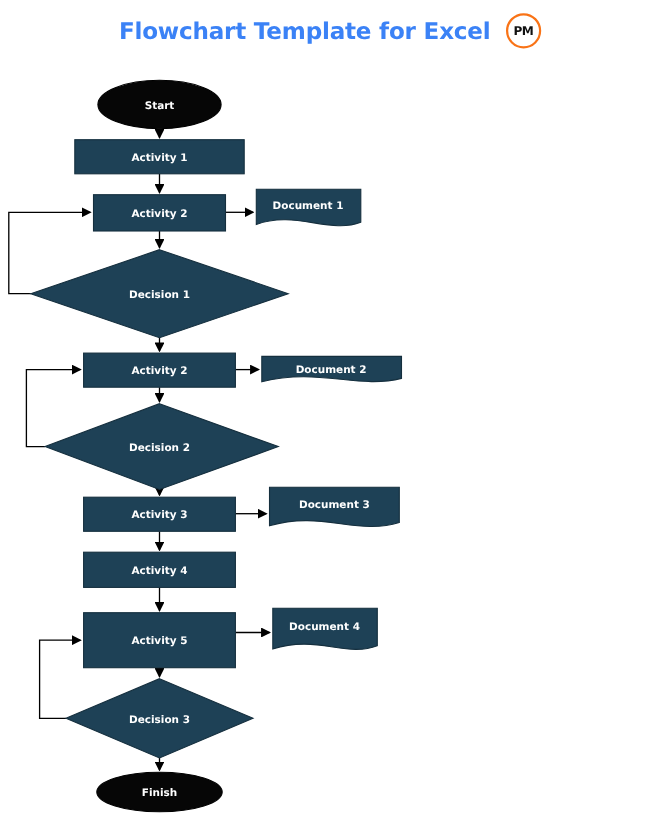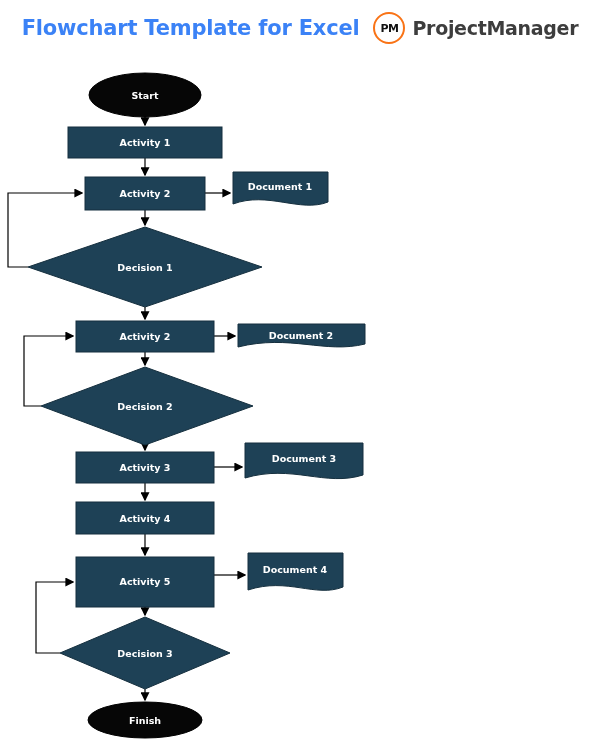--- a/index.html
+++ b/index.html
@@ -32,21 +32,20 @@
   }
   .connector{stroke:#000;stroke-width:1.2;fill:none;marker-end:url(#arrowhead);}
 </style>
 </head>
 <body>
 
 <div class="header">
   <div class="title">Flowchart Template for Excel</div>
   <div class="logo-wrap">
     <div class="logo-circle">PM</div>
-    <div class="brand">ProjectManager</div>
   </div>
 </div>
 
 <svg class="flow" width="600" height="745" viewBox="0 0 600 745">
   <defs>
     <marker id="arrowhead" viewBox="0 0 10 10" refX="8.5" refY="5" markerWidth="7.5" markerHeight="7.5" orient="auto-start-reverse">
       <path d="M0,0 L10,5 L0,10 z" fill="#000"></path>
     </marker>
   </defs>
 

